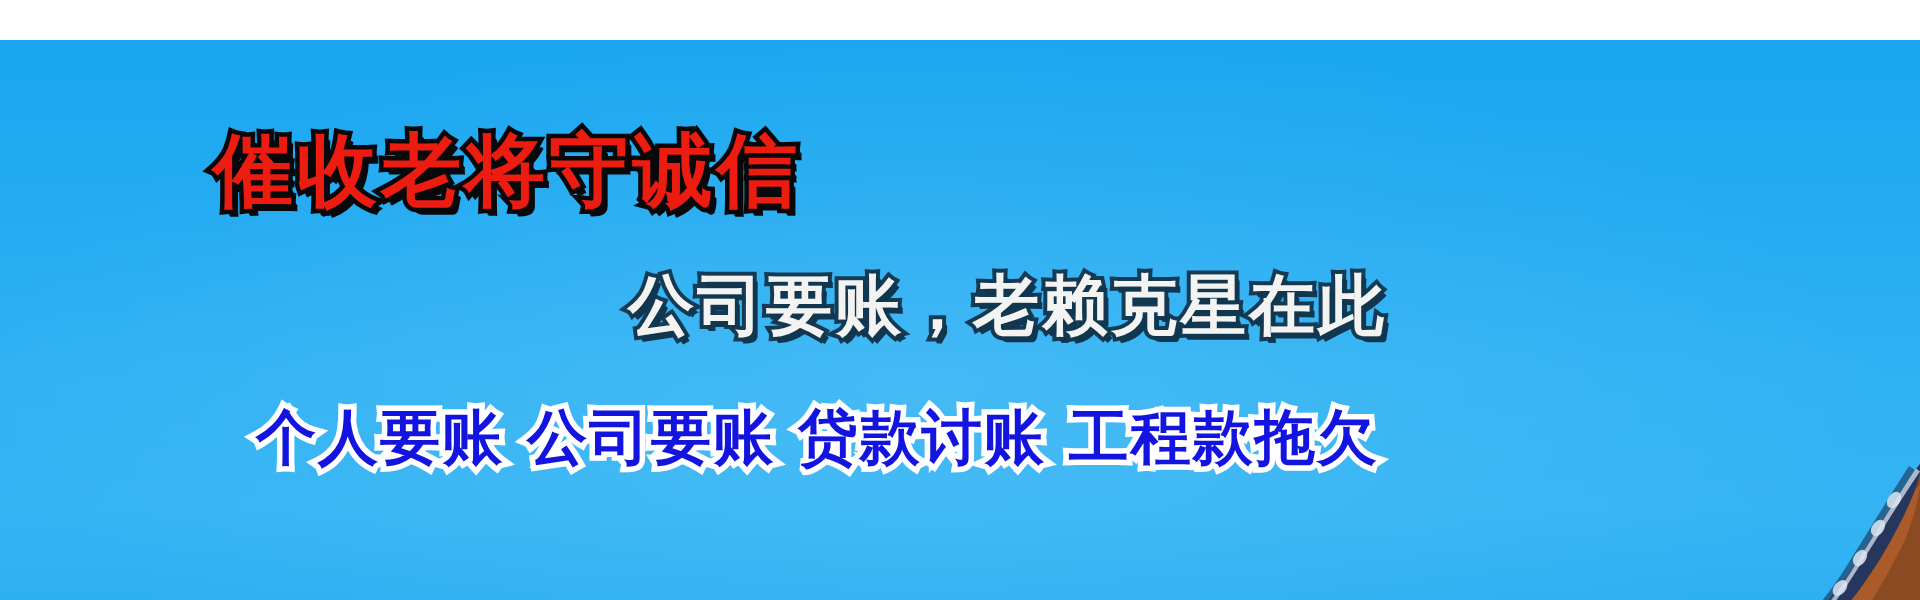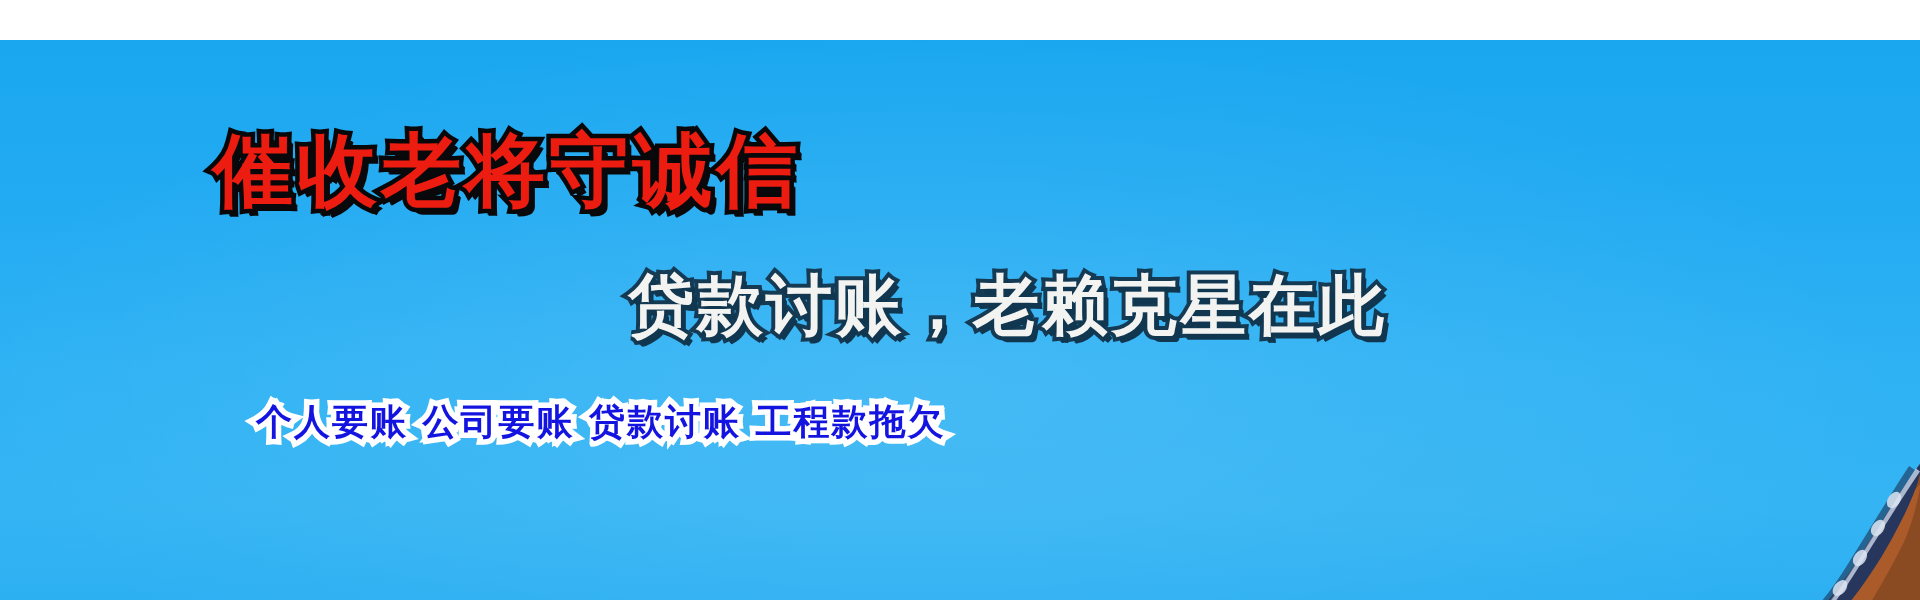--- a/index.html
+++ b/index.html
@@ -83,21 +83,21 @@
     -webkit-text-stroke:8px #143a54;
     paint-order:stroke fill;
     text-shadow:
        4px 5px 0 #11364f,
        5px 6px 0 #11364f;
   }
 
   
   #services {
     left:256px; top:358px;
-    font-size:36px;
+    font-size:60px;
     font-weight:bold;
     letter-spacing:2px;
     color:#1414e0;
     font-family:"DejaVu Sans", "Liberation Sans", sans-serif;
     -webkit-text-stroke:11px #ffffff;
     paint-order:stroke fill;
   }
 </style>
 </head>
 <body>
@@ -125,18 +125,18 @@
       <ellipse cx="170" cy="94" rx="9" ry="6" transform="rotate(-55 170 94)"></ellipse>
       <ellipse cx="150" cy="124" rx="9" ry="6" transform="rotate(-50 150 124)"></ellipse>
       <ellipse cx="128" cy="150" rx="9" ry="6" transform="rotate(-42 128 150)"></ellipse>
       <ellipse cx="108" cy="170" rx="8" ry="5" transform="rotate(-32 108 170)"></ellipse>
     </g>
   </svg>
 
   <div id="content">
     <div class="line" id="headline">催收老将守诚信</div>
 
-    <div class="line" id="subheading">贷款讨账，老赖克星在此</div>
+    <div class="line" id="subheading">公司要账，老赖克星在此</div>
 
     <div class="line" id="services">个人要账 公司要账 贷款讨账 工程款拖欠</div>
   </div>
 
 </div>
 
 </body></html>

